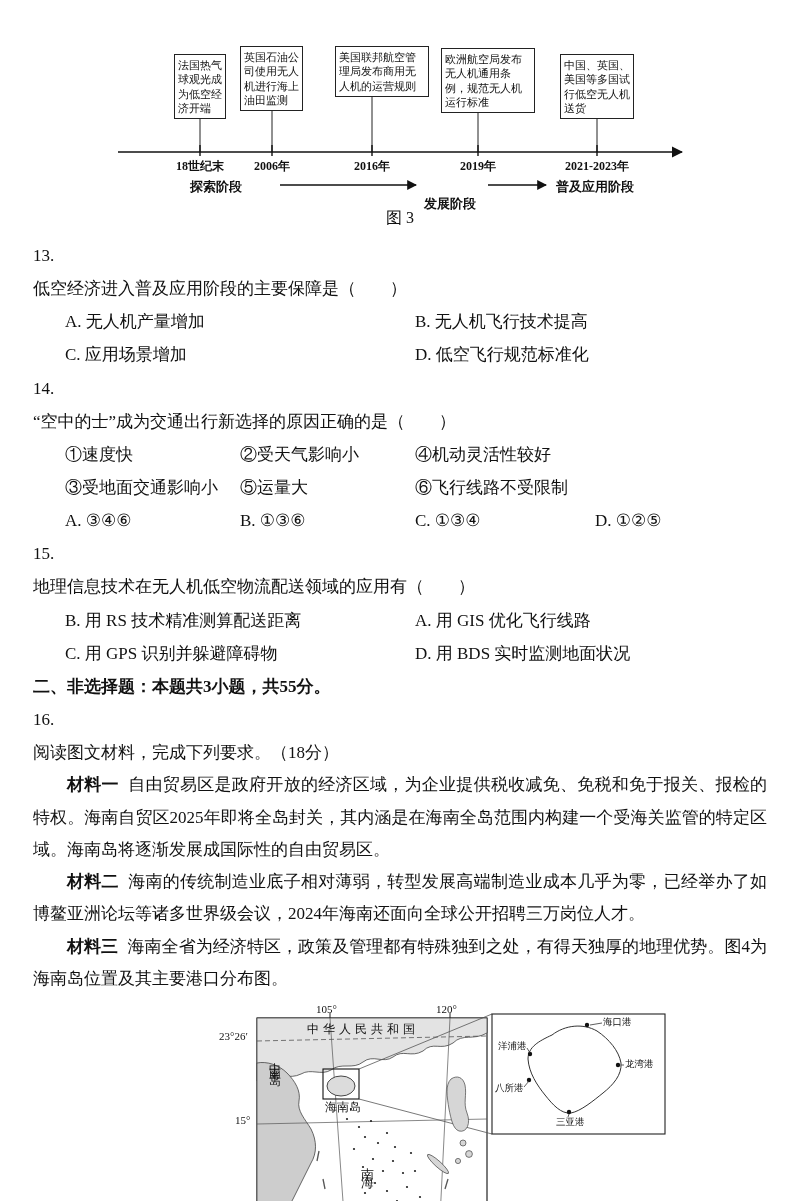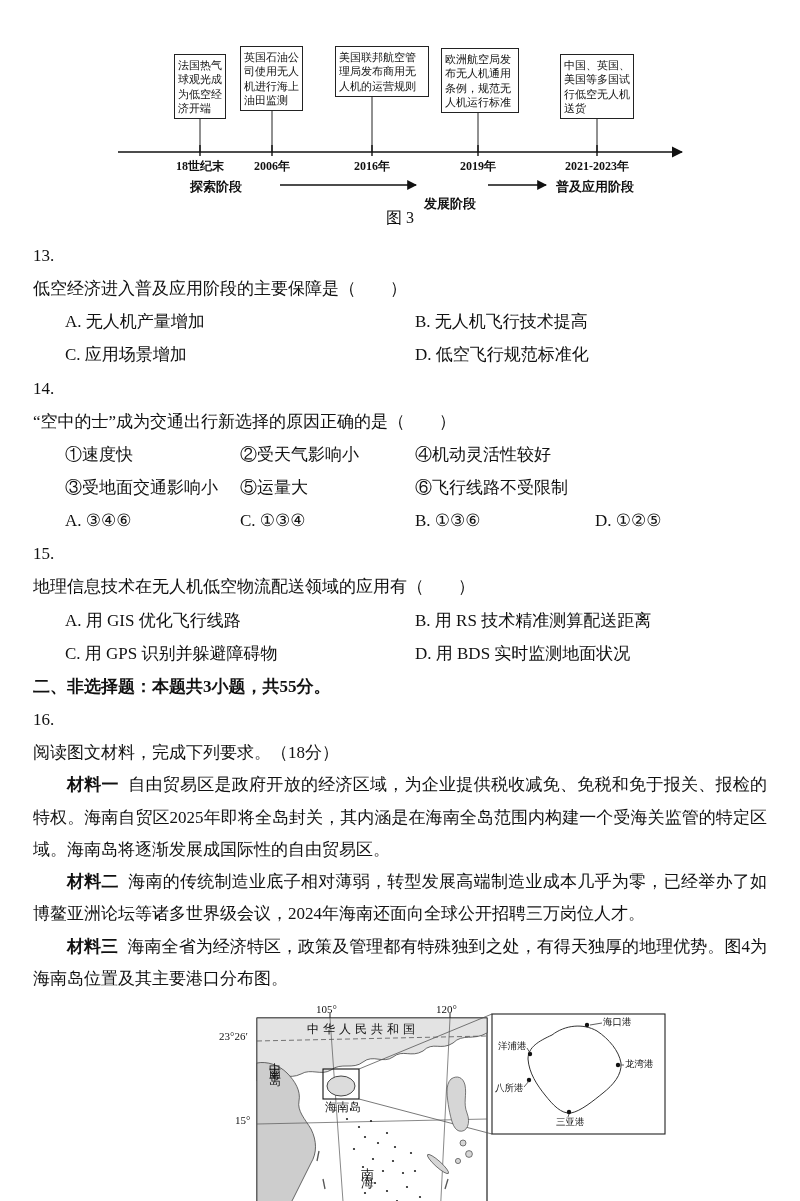--- a/index.html
+++ b/index.html
@@ -71,21 +71,21 @@
       <line x1="388" y1="111" x2="388" y2="122" stroke="#111" stroke-width="1.4"></line>
       <line x1="507" y1="111" x2="507" y2="122" stroke="#111" stroke-width="1.4"></line>
 
       <line x1="190" y1="151" x2="326" y2="151" stroke="#111" stroke-width="1.4" marker-end="url(#arr)"></line>
       <line x1="398" y1="151" x2="456" y2="151" stroke="#111" stroke-width="1.4" marker-end="url(#arr)"></line>
     </svg>
 
     <div class="tl-box" style="left:84px;  top:20px; width:52px;">法国热气球观光成为低空经济开端</div>
     <div class="tl-box" style="left:150px; top:12px; width:63px;">英国石油公司使用无人机进行海上油田监测</div>
     <div class="tl-box" style="left:245px; top:12px; width:94px;">美国联邦航空管理局发布商用无人机的运营规则</div>
-    <div class="tl-box" style="left:351px; top:14px; width:78px;">欧洲航空局发布无人机通用条例，规范无人机运行标准</div>
+    <div class="tl-box" style="left:351px; top:14px; width:94px;">欧洲航空局发布无人机通用条例，规范无人机运行标准</div>
     <div class="tl-box" style="left:470px; top:20px; width:74px;">中国、英国、美国等多国试行低空无人机送货</div>
 
     <span class="tl-year" style="left:65px;  top:124px;">18世纪末</span>
     <span class="tl-year" style="left:137px; top:124px;">2006年</span>
     <span class="tl-year" style="left:237px; top:124px;">2016年</span>
     <span class="tl-year" style="left:343px; top:124px;">2019年</span>
     <span class="tl-year" style="left:462px; top:124px;">2021-2023年</span>
 
     <span class="tl-stage" style="left:76px;  top:144px; width:100px;">探索阶段</span>
     <span class="tl-stage" style="left:310px; top:161px; width:100px;">发展阶段</span>
@@ -111,32 +111,32 @@
   <div class="opts opts3">
     <span>①速度快</span>
     <span>②受天气影响小</span>
     <span>④机动灵活性较好</span>
     <span>③受地面交通影响小</span>
     <span>⑤运量大</span>
     <span>⑥飞行线路不受限制</span>
   </div>
   <div class="opts opts4">
     <span>A. ③④⑥</span>
+    <span>B. ①③⑥</span>
     <span>C. ①③④</span>
-    <span>B. ①③⑥</span>
     <span>D. ①②⑤</span>
   </div>
 
   <div class="qline">
     <span class="q-num">15.</span>
     <span class="q-stem">地理信息技术在无人机低空物流配送领域的应用有（　　）</span>
   </div>
   <div class="opts opts2">
+    <span>B. 用 RS 技术精准测算配送距离</span>
     <span>A. 用 GIS 优化飞行线路</span>
-    <span>B. 用 RS 技术精准测算配送距离</span>
     <span>C. 用 GPS 识别并躲避障碍物</span>
     <span>D. 用 BDS 实时监测地面状况</span>
   </div>
 
   <div class="sec">二、非选择题：本题共3小题，共55分。</div>
 
   <div class="qline">
     <span class="q-num">16.</span>
     <span class="q-stem">阅读图文材料，完成下列要求。（18分）</span>
   </div>

